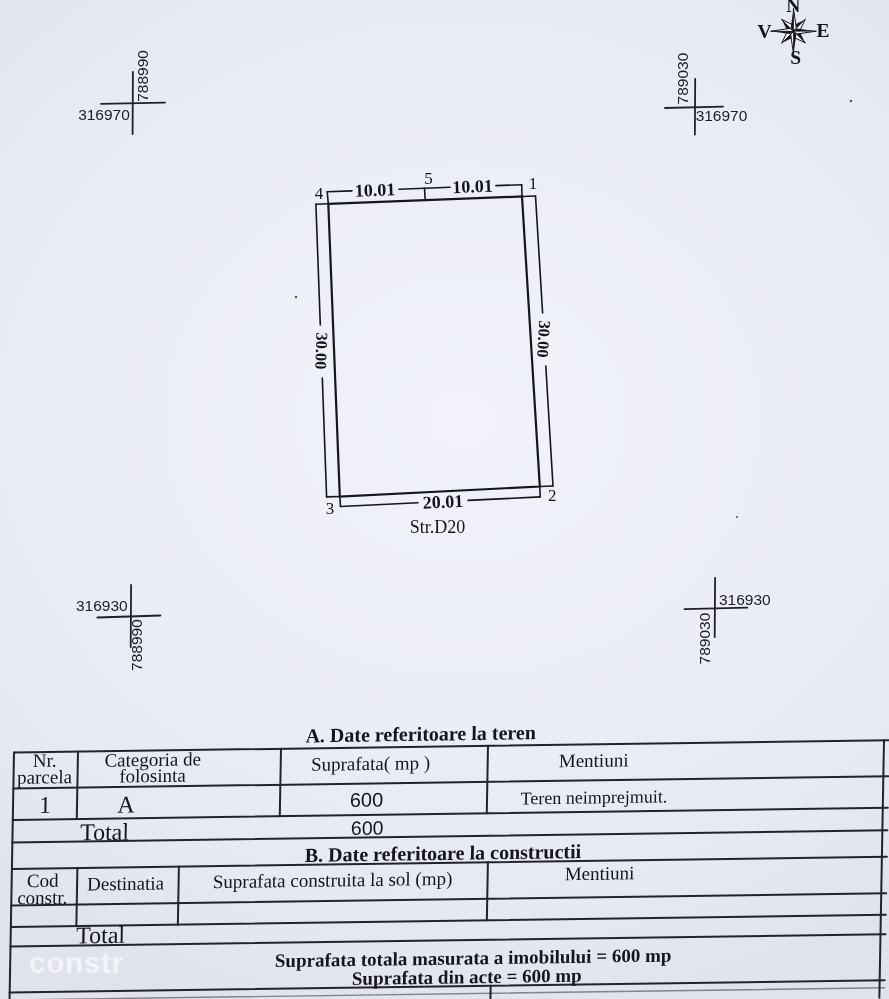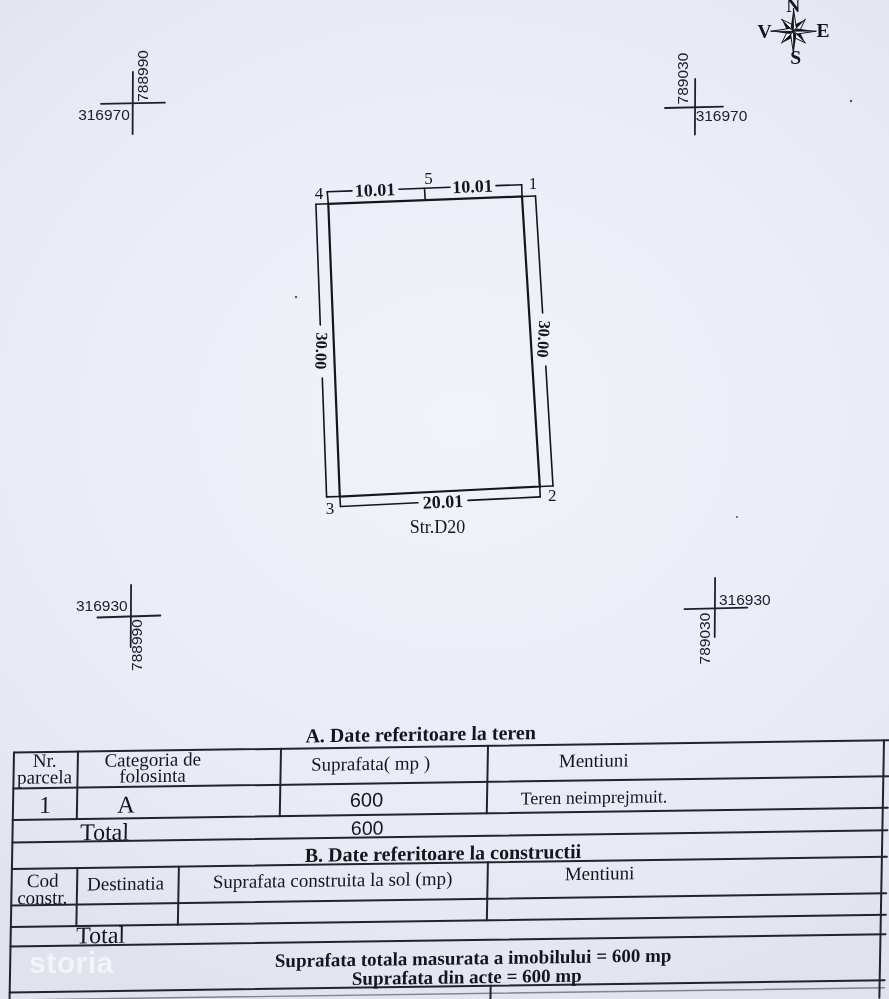--- a/index.html
+++ b/index.html
@@ -216,14 +216,14 @@
 <text x="104" y="944.3" font-size="24" text-anchor="middle">Total</text>
 
 <text x="477" y="970.8" font-weight="bold" text-anchor="middle">Suprafata totala masurata a imobilului = 600 mp</text>
 
 <text x="471" y="989.7" font-weight="bold" text-anchor="middle">Suprafata din acte  = 600 mp</text>
 </g>
 </g>
 </g>
 </svg>
 
-<div class="wm">storia</div>
+<div class="wm">constr</div>
 
 
 </body></html>

